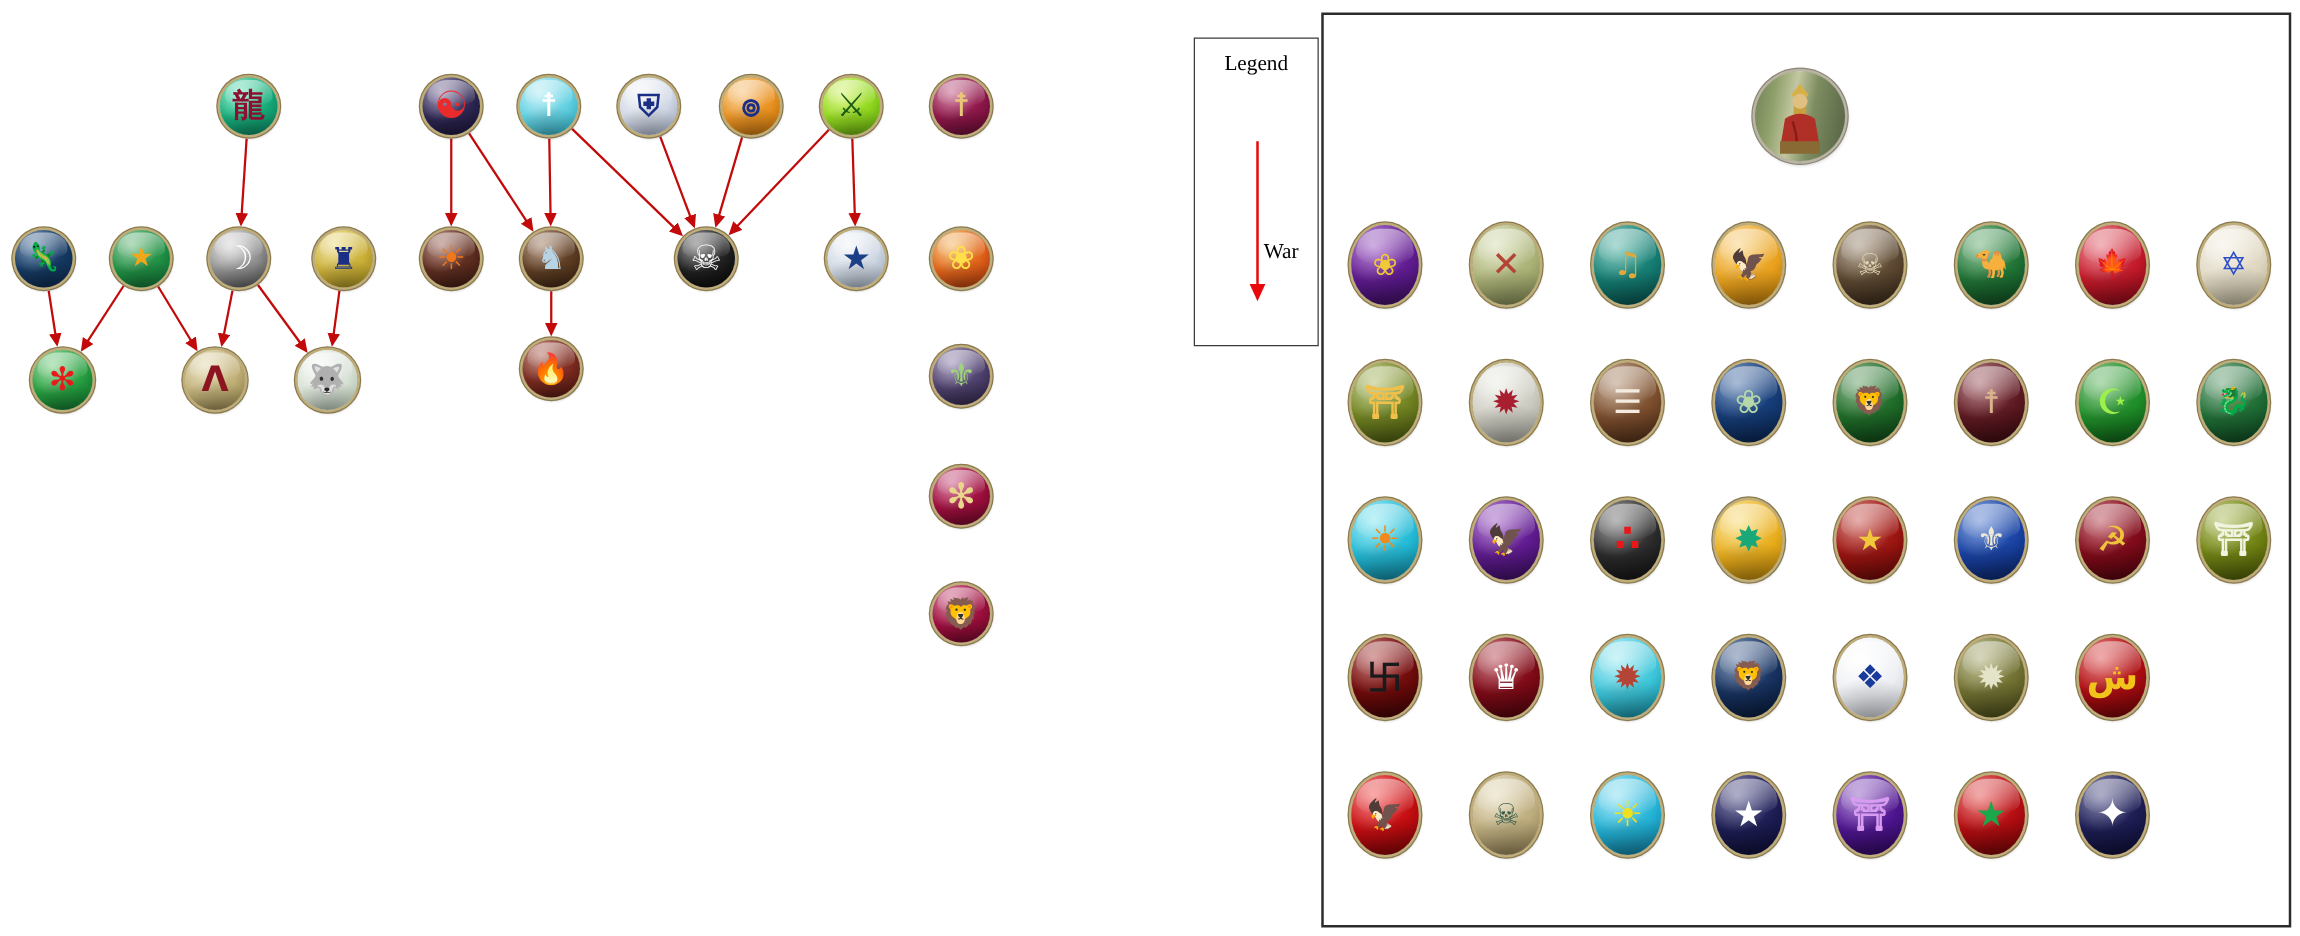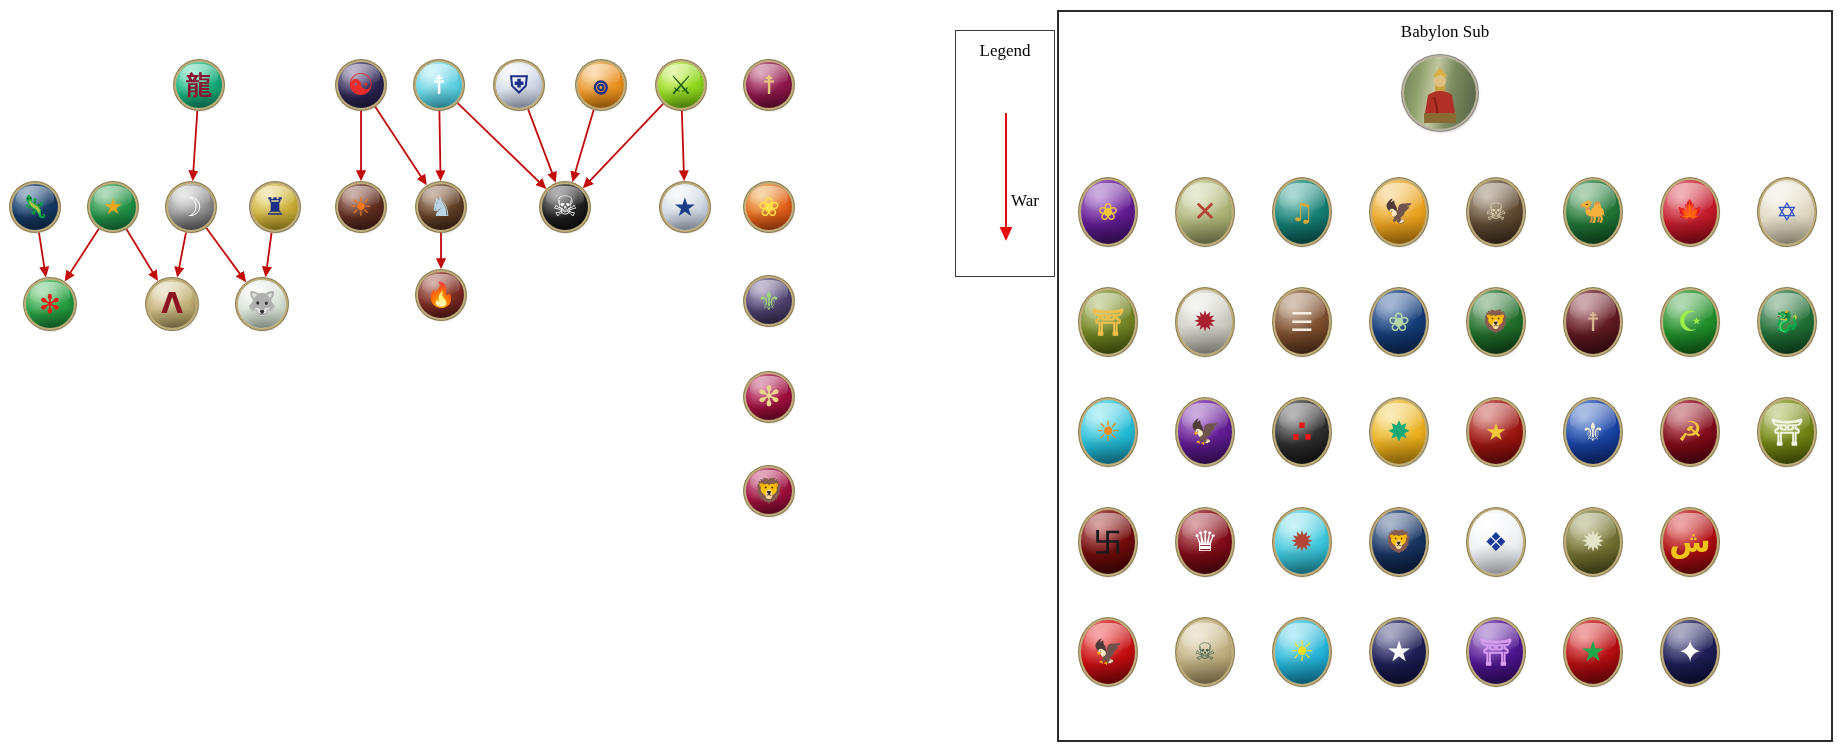--- a/index.html
+++ b/index.html
@@ -167,21 +167,20 @@
       <marker id="lgm" markerWidth="7" markerHeight="7" refX="3" refY="3.2" orient="auto">
         <path d="M0,0 L7,3.2 L0,6.4 z" fill="#e8070a"></path>
       </marker>
     </defs>
     <line x1="12" y1="2" x2="12" y2="122" stroke="#e8070a" stroke-width="2" marker-end="url(#lgm)"></line>
   </svg>
   <div id="legend-war-label" style="left:55px;top:160px;">War</div>
 </div>
 
 <div id="panel" style="left:1057px;top:10px;width:772px;height:728px;">
-  <div id="panel-title" style="top:10px;">Babylon Sub</div>
   <div id="leader-portrait" style="left:345px;top:45px;width:72px;height:72px;">
     <div class="portrait-bg"></div>
     <svg viewBox="0 0 72 72" width="72" height="72" style="position:relative;z-index:2;">
       <path d="M36 10 l7 9 -7 5 -7 -5 z" fill="#d8b048"></path>
       <rect x="31" y="22" width="10" height="16" rx="3" fill="#c8a040"></rect>
       <path d="M24 38 q12 -8 24 0 l4 24 -32 0 z" fill="#b03028"></path>
       <path d="M30 40 q6 18 1 22" stroke="#8a1c16" stroke-width="2" fill="none"></path>
       <circle cx="36" cy="24" r="6" fill="#e0c080"></circle>
       <path d="M20 56 l32 0 0 10 -32 0 z" fill="#8a6a34"></path>
     </svg>

